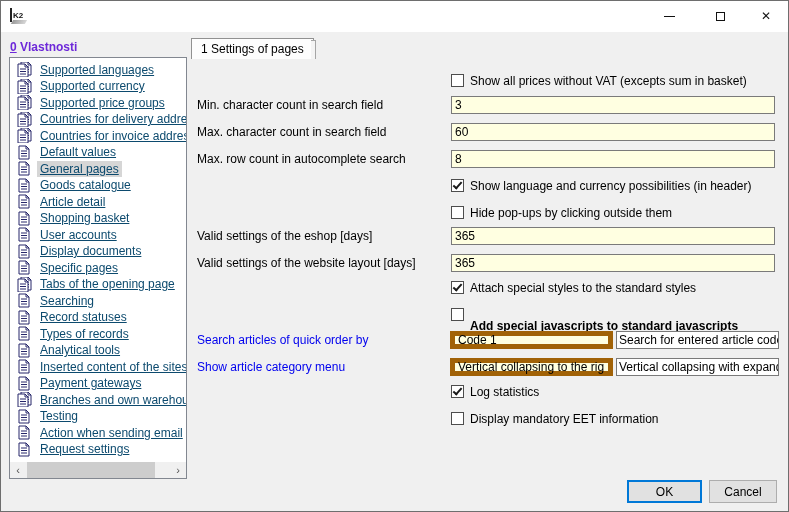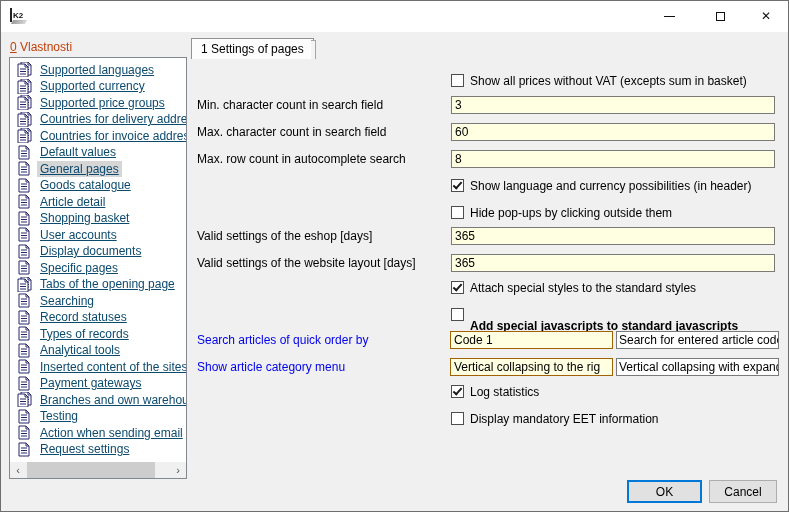--- a/index.html
+++ b/index.html
@@ -9,21 +9,21 @@
   .titlebar{position:absolute;left:0;top:0;width:100%;height:31px;background:#ffffff;}
   .appicon{position:absolute;left:9px;top:7px;width:20px;height:18px;}
   .appicon .bar{position:absolute;left:0;top:0;width:2px;height:14px;background:#222;}
   .appicon .k2{position:absolute;left:3px;top:3px;font-size:8px;font-weight:bold;color:#111;letter-spacing:0;}
   .appicon .swoosh{position:absolute;left:2px;top:12px;width:14px;height:4px;background:linear-gradient(90deg,#9a9a9a,#d8d8d8);transform:skewX(-30deg);}
   .capbtn{position:absolute;top:0;width:46px;height:30px;display:flex;align-items:center;justify-content:center;color:#111;}
   .glyph-min{width:11px;height:1px;background:#111;}
   .glyph-max{width:9px;height:9px;border:1px solid #111;background:transparent;}
   .glyph-close{font-size:12px;line-height:12px;color:#111;}
   
-  .props-label{position:absolute;left:9px;top:39px;font-size:12px;color:#c2410c;}
+  .props-label{position:absolute;left:9px;top:39px;font-size:12px;color:#6d28d9;font-weight:bold;}
   .props-label .accel{text-decoration:underline;}
   .listbox{position:absolute;left:8px;top:56px;width:178px;height:422px;background:#ffffff;border:1px solid #828790;overflow:hidden;}
   .lb-item{position:absolute;left:0;width:176px;height:17px;display:flex;align-items:center;white-space:nowrap;overflow:hidden;cursor:default;}
   .lb-item .icon{flex:0 0 auto;margin:0 5px 0 7px;display:block;}
   .lb-item .txt{font-size:12px;color:#0c4a6e;padding:1px 3px;line-height:14px;text-decoration:underline;}
   .lb-item.sel .txt{background:#d6d6d6;}
   .hscroll{position:absolute;left:0;bottom:0;width:176px;height:16px;background:#f0f0f0;display:flex;}
   .hs-arrow{width:16px;height:16px;display:flex;align-items:center;justify-content:center;font-size:11px;color:#555;flex:0 0 auto;}
   .hs-track{position:relative;flex:1 1 auto;}
   .hs-thumb{position:absolute;left:1px;top:0;height:16px;width:128px;background:#cdcdcd;}
@@ -31,21 +31,21 @@
   .tab{position:absolute;left:190px;top:37px;height:21px;padding:0 9px;background:#fdfdfd;border:1px solid #919191;border-bottom:none;font-size:12px;display:flex;align-items:center;color:#000;}
   .tab-stub{position:absolute;left:310px;top:39px;width:5px;height:19px;background:#f4f4f4;border:1px solid #a5a5a5;border-bottom:none;border-left:none;}
   
   .frm-label{position:absolute;left:196px;font-size:12px;color:#000;white-space:nowrap;}
   .frm-label.blue{color:#0000ee;}
   .cb-box{position:absolute;left:450px;width:13px;height:13px;background:#fff;border:1px solid #4d4d4d;}
   .cb-box.on::after{content:"";display:block;width:7px;height:3px;border-left:2px solid #1a1a1a;border-bottom:2px solid #1a1a1a;transform:rotate(-48deg);margin:2px 0 0 1px;}
   .cb-label{position:absolute;left:469px;font-size:12px;color:#000;white-space:nowrap;}
   .cb-label.bold{font-weight:bold;}
   .txtfield{position:absolute;left:450px;width:324px;height:18px;background:#ffffe1;border:1px solid #7a7a7a;font-family:"Liberation Sans",sans-serif;font-size:12px;color:#000;padding:0 3px;outline:none;}
-  .combo{position:absolute;left:449px;width:163px;height:18px;background:#ffffe1;border:1px solid #a16207;display:flex;align-items:center;}
+  .combo{position:absolute;left:449px;width:163px;height:18px;background:#ffffe1;border:5px solid #a16207;display:flex;align-items:center;}
   .combo .val{flex:1 1 auto;font-size:12px;padding:0 3px;white-space:nowrap;overflow:hidden;}
   .auxbox{position:absolute;left:615px;width:163px;height:18px;background:#fff;border:1px solid #7a7a7a;font-size:12px;color:#000;padding:1px 2px;white-space:nowrap;overflow:hidden;}
   
   .btn{position:absolute;top:479px;height:23px;background:#e1e1e1;font-family:"Liberation Sans",sans-serif;font-size:12px;color:#000;display:flex;align-items:center;justify-content:center;cursor:default;}
   .btn-ok{left:626px;width:75px;border:2px solid #0078d7;text-align:right;}
   .btn-cancel{left:708px;width:68px;border:1px solid #adadad;}
 </style>
 </head>
 <body>
 

